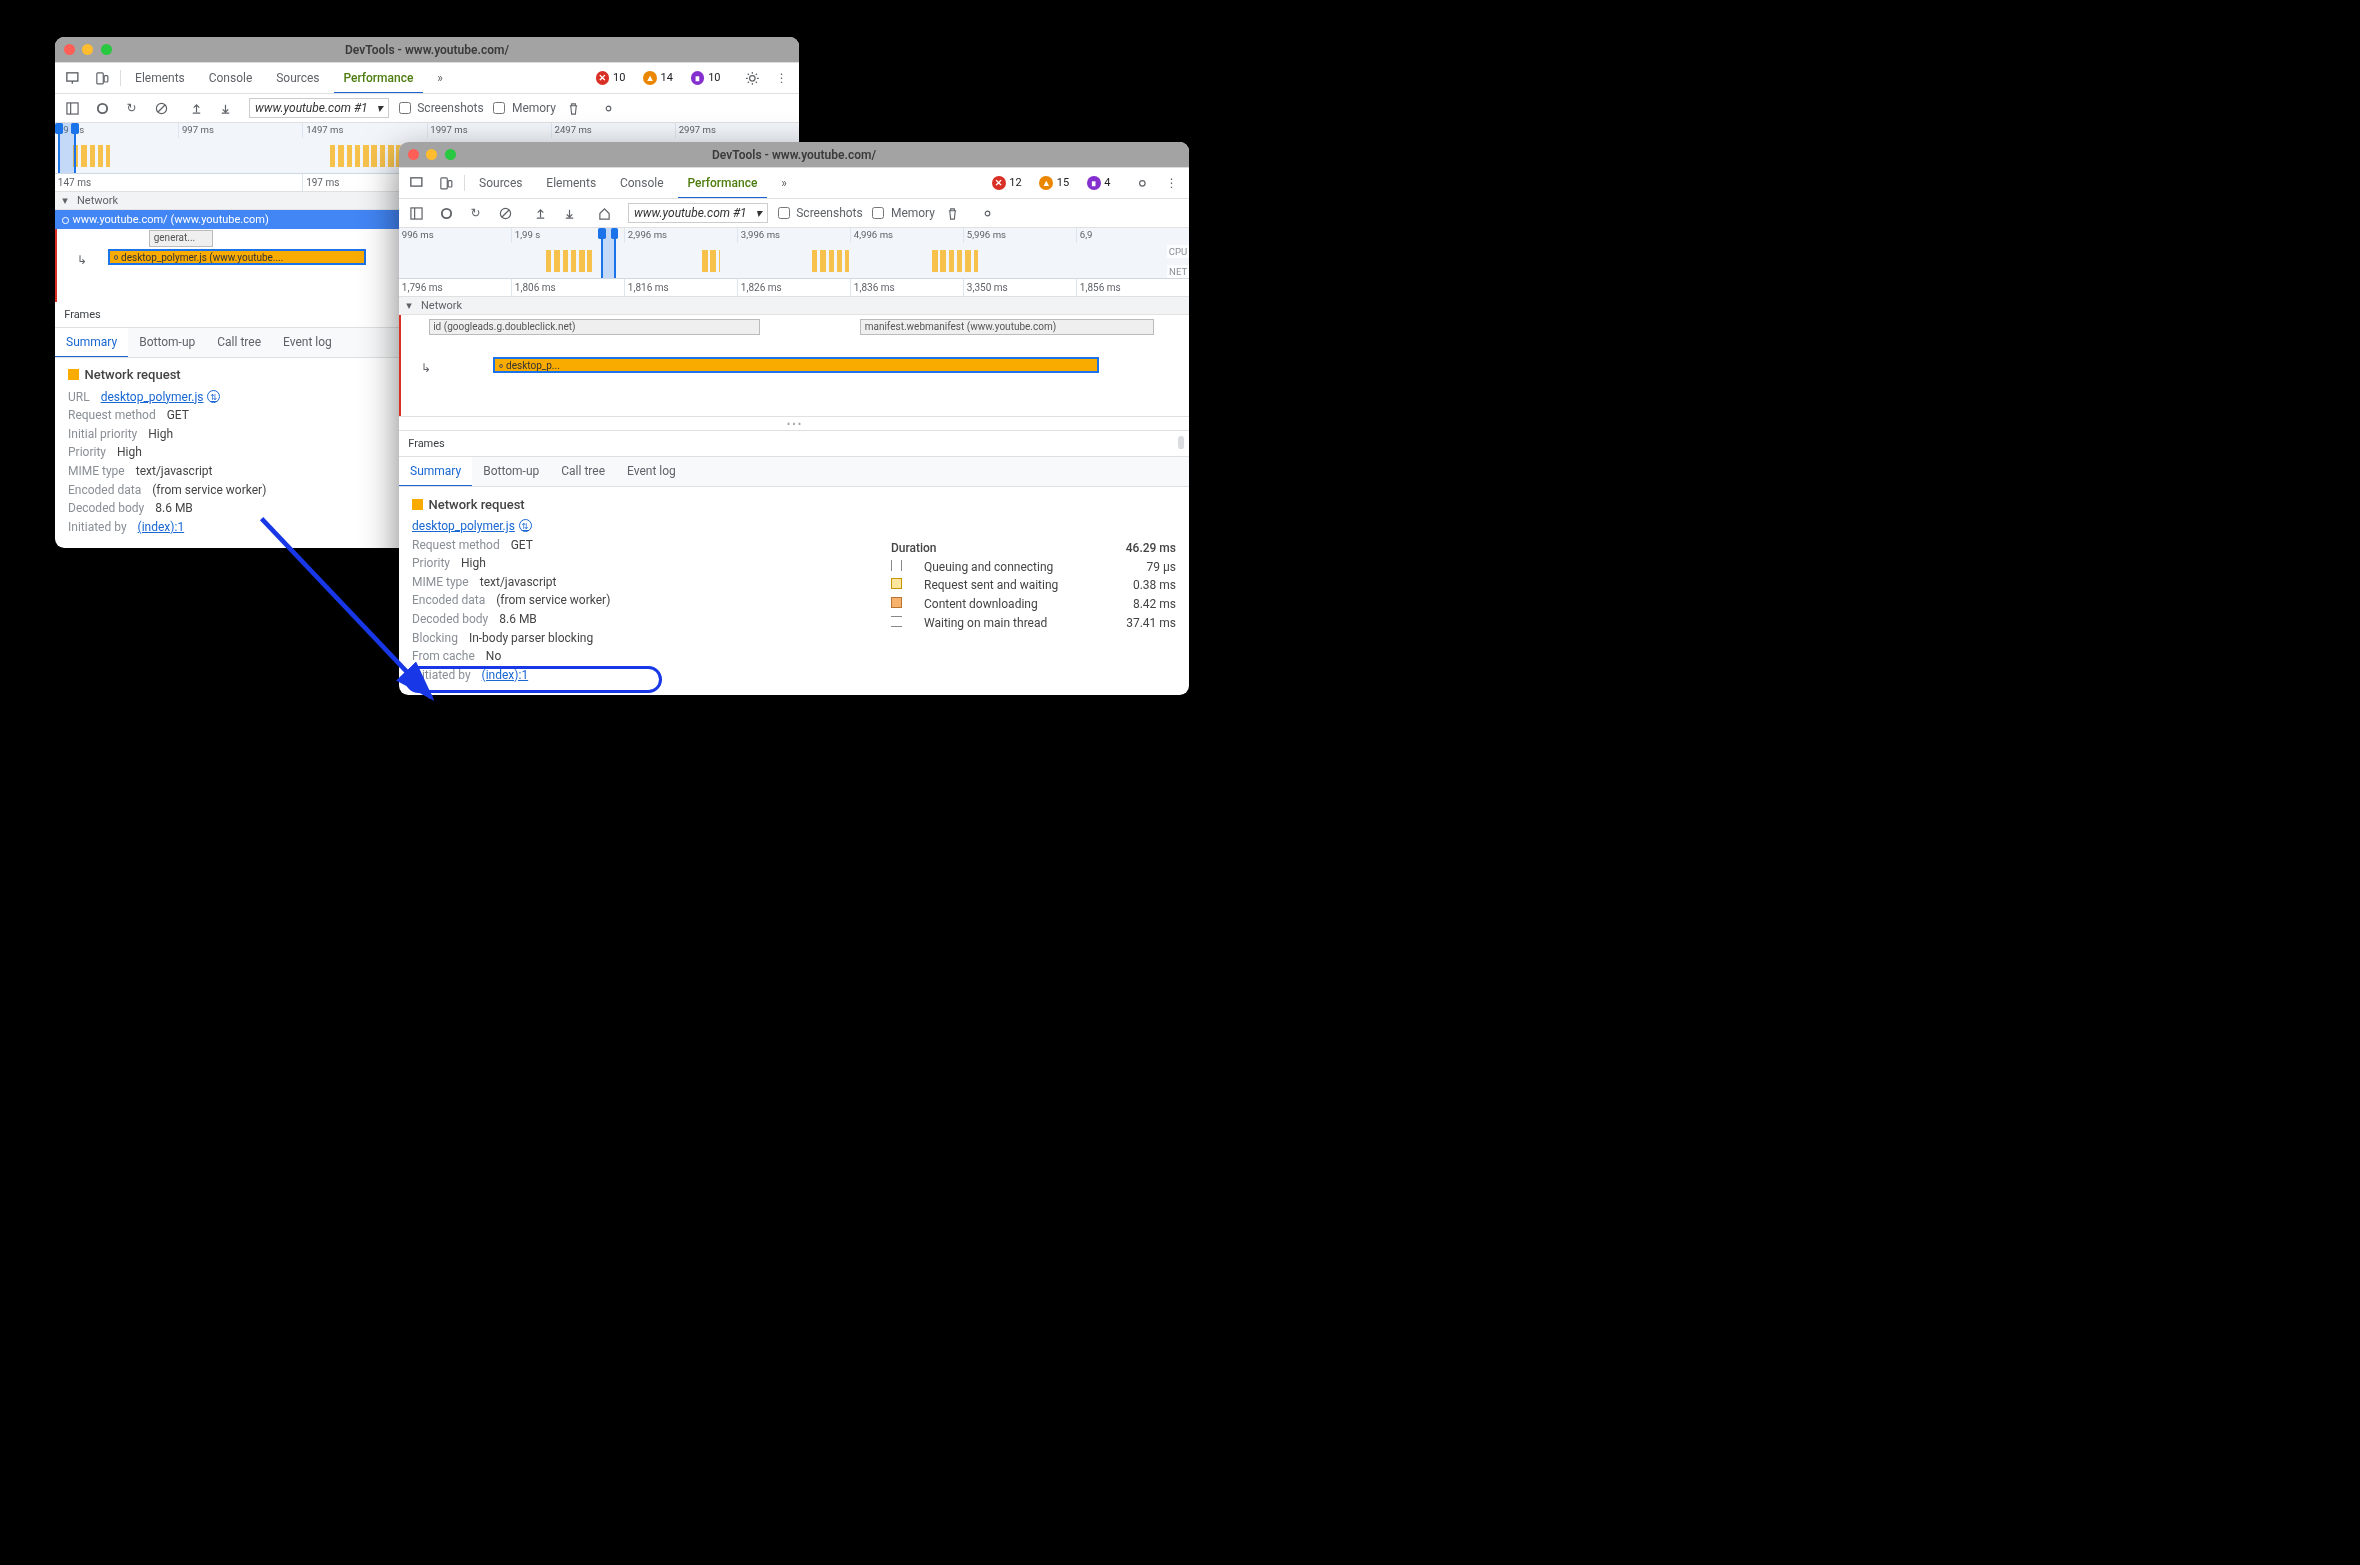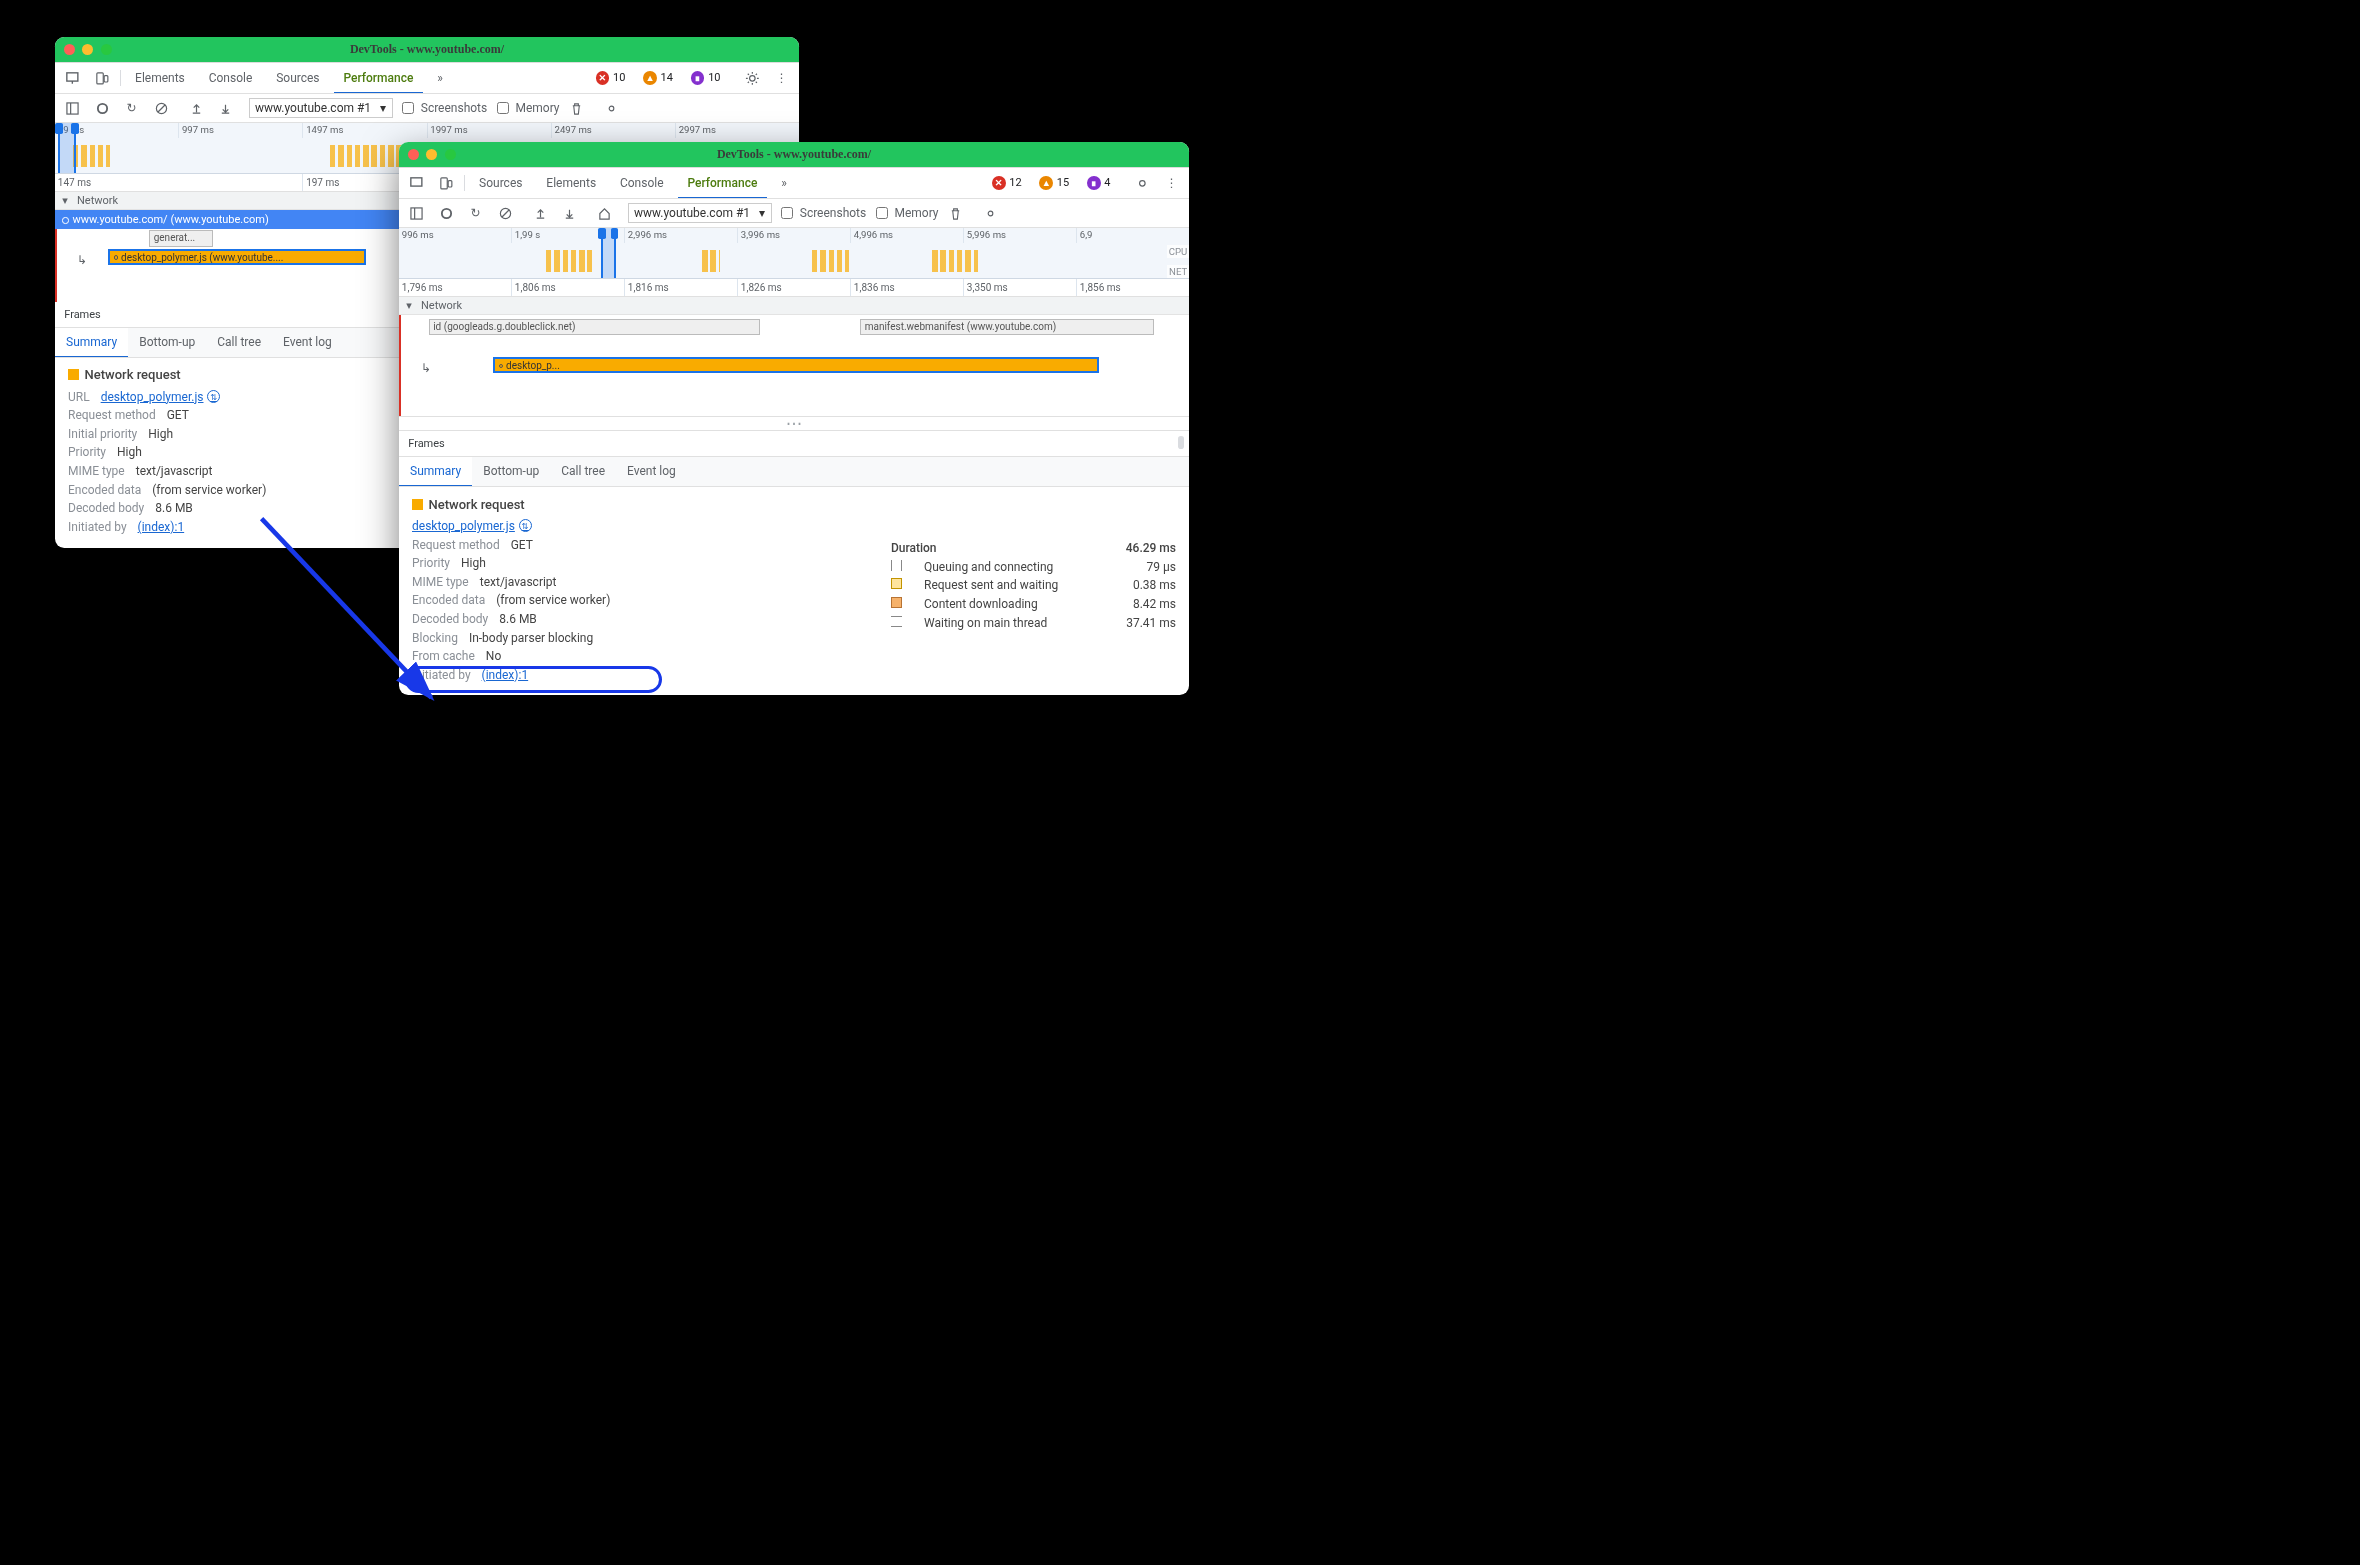--- a/index.html
+++ b/index.html
@@ -17,26 +17,25 @@
     position: absolute;
     background: #fff;
     border-radius: 9.2px;
     box-shadow: 0 13.8px 37px rgba(0,0,0,0.5);
     overflow: hidden;
   }
 
   
   .titlebar {
     height: 26px;
-    background: #22c55e;
+    background: #a3a3a3;
     border-bottom: 0.9px solid #dcdcdc;
     display: flex;
     align-items: center;
     position: relative;
-    font-family: Liberation Serif, serif;
   }
   .traffic {
     display: flex; gap: 7.3px; margin-left: 9.2px;
   }
   .traffic .dot { width: 11px; height: 11px; border-radius: 50%; }
   .dot.red    { background: #ff5f57; }
   .dot.yellow { background: #febc2e; }
   .dot.green  { background: #28c840; }
   .titlebar .title {
     position: absolute; left: 0; right: 0; text-align: center;
@@ -73,21 +72,21 @@
   .bg-err{ background:#d93025; } .bg-warn{ background:#ea8600; } .bg-violet{ background:#8430ce; }
   .badge-count { color:#202124; margin-right:14px; }
 
   
   .toolbar {
     display:flex; align-items:center; gap:5.5px;
     height: 29px; padding: 0 5.5px;
     border-bottom: 0.9px solid #e0e0e0;
     background:#fff;
   }
-  .select-site { border:0.9px solid #ccc; padding:1.8px 5.5px; font-size:12px; height:20px; }
+  .select-site { border:0.9px solid #ccc; padding:1.8px 5.5px; font-size:12px; height:20px;font-style:italic; }
   .toolbar .chk { display:flex; align-items:center; gap:3.7px; color:#5f6368; font-size:12px; }
   .toolbar input[type="checkbox"]{ width:12px; height:12px; }
 
   
   .overview {
     height: 51px;
     background: #f2f6fb;
     border-bottom: 0.9px solid #cfd8e3;
     position: relative;
     overflow: hidden;

